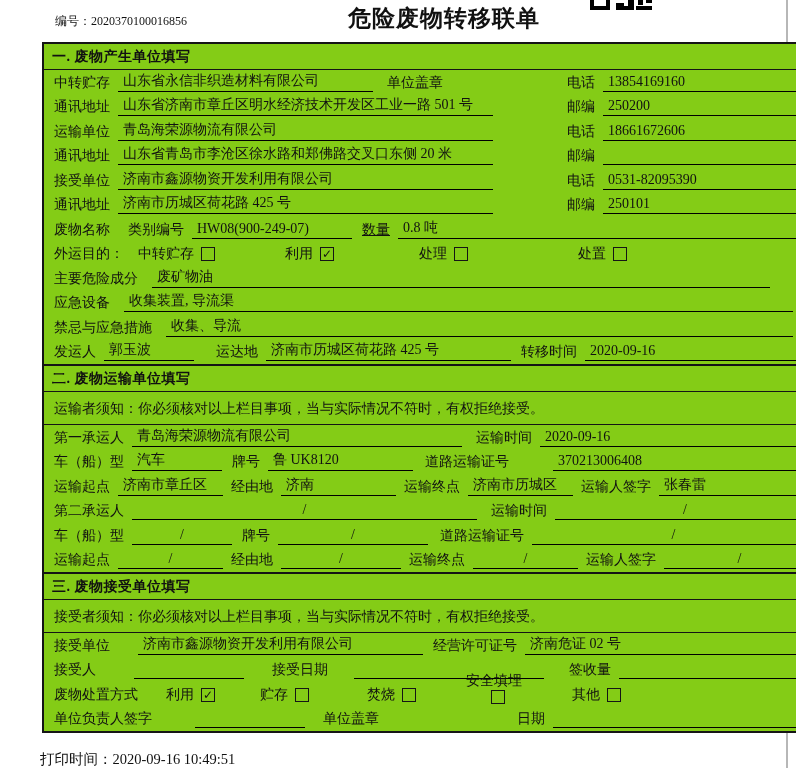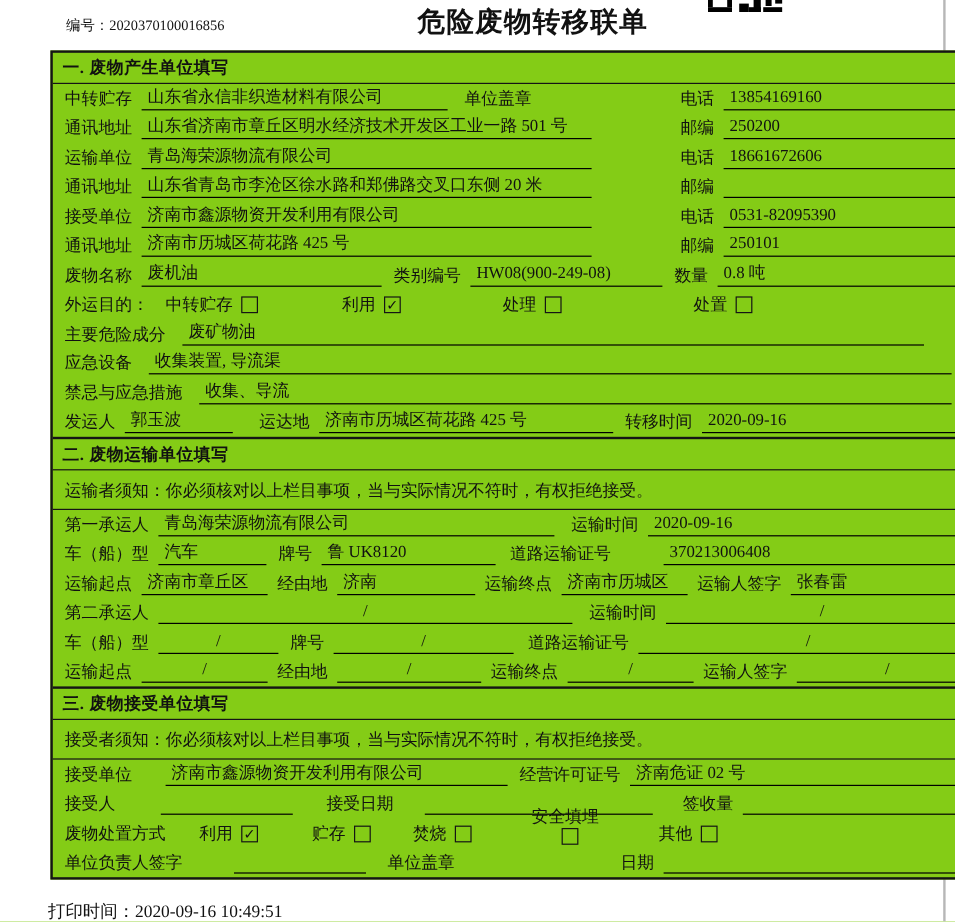--- a/index.html
+++ b/index.html
@@ -99,24 +99,23 @@
       </div>
       <div class="row">
         <span class="lbl">通讯地址</span>
         <span class="val" style="width: 375px;">济南市历城区荷花路 425 号</span>
         <span class="sp" style="flex: 1 1 0px;"></span>
         <span class="lbl">邮编</span>
         <span class="val" style="width: 212px;">250101</span>
       </div>
       <div class="row">
         <span class="lbl">废物名称</span>
-        <span class="val" style="width: 200px;">废机油</span>
         <span class="lbl" style="margin-left: 10px;">类别编号</span>
-        <span class="val" style="width: 160px;">HW08(900-249-08)</span>
-        <span class="lbl" style="margin-left: 10px;">数量</span>
+        <span class="val" style="width: 160px;">HW08(900-249-07)</span>
+        <span class="lbl" style="margin-left: 10px; text-decoration: underline;">数量</span>
         <span class="val" style="flex: 1 1 0px;">0.8 吨</span>
       </div>
       <div class="row">
         <span class="lbl">外运目的：</span>
         <span class="cbg" style="margin-left: 6px;">
           <span>中转贮存</span>
           <span class="cb"></span>
         </span>
         <span class="cbg" style="margin-left: 70px;">
           <span>利用</span>
@@ -227,21 +226,21 @@
       <div class="row">
         <span class="lbl">废物处置方式</span>
         <span class="cbg" style="margin-left: 20px;">
           <span>利用</span>
           <span class="cb">✓</span>
         </span>
         <span class="cbg" style="margin-left: 45px;">
           <span>贮存</span>
           <span class="cb"></span>
         </span>
-        <span class="cbg" style="margin-left: 35px;">
+        <span class="cbg" style="margin-left: 58px;">
           <span>焚烧</span>
           <span class="cb"></span>
         </span>
         <span class="cbg" style="margin-left: 50px; flex-direction: column;">
           <span>安全填埋</span>
           <span class="cb"></span>
         </span>
         <span class="cbg" style="margin-left: 50px;">
           <span>其他</span>
           <span class="cb"></span>

